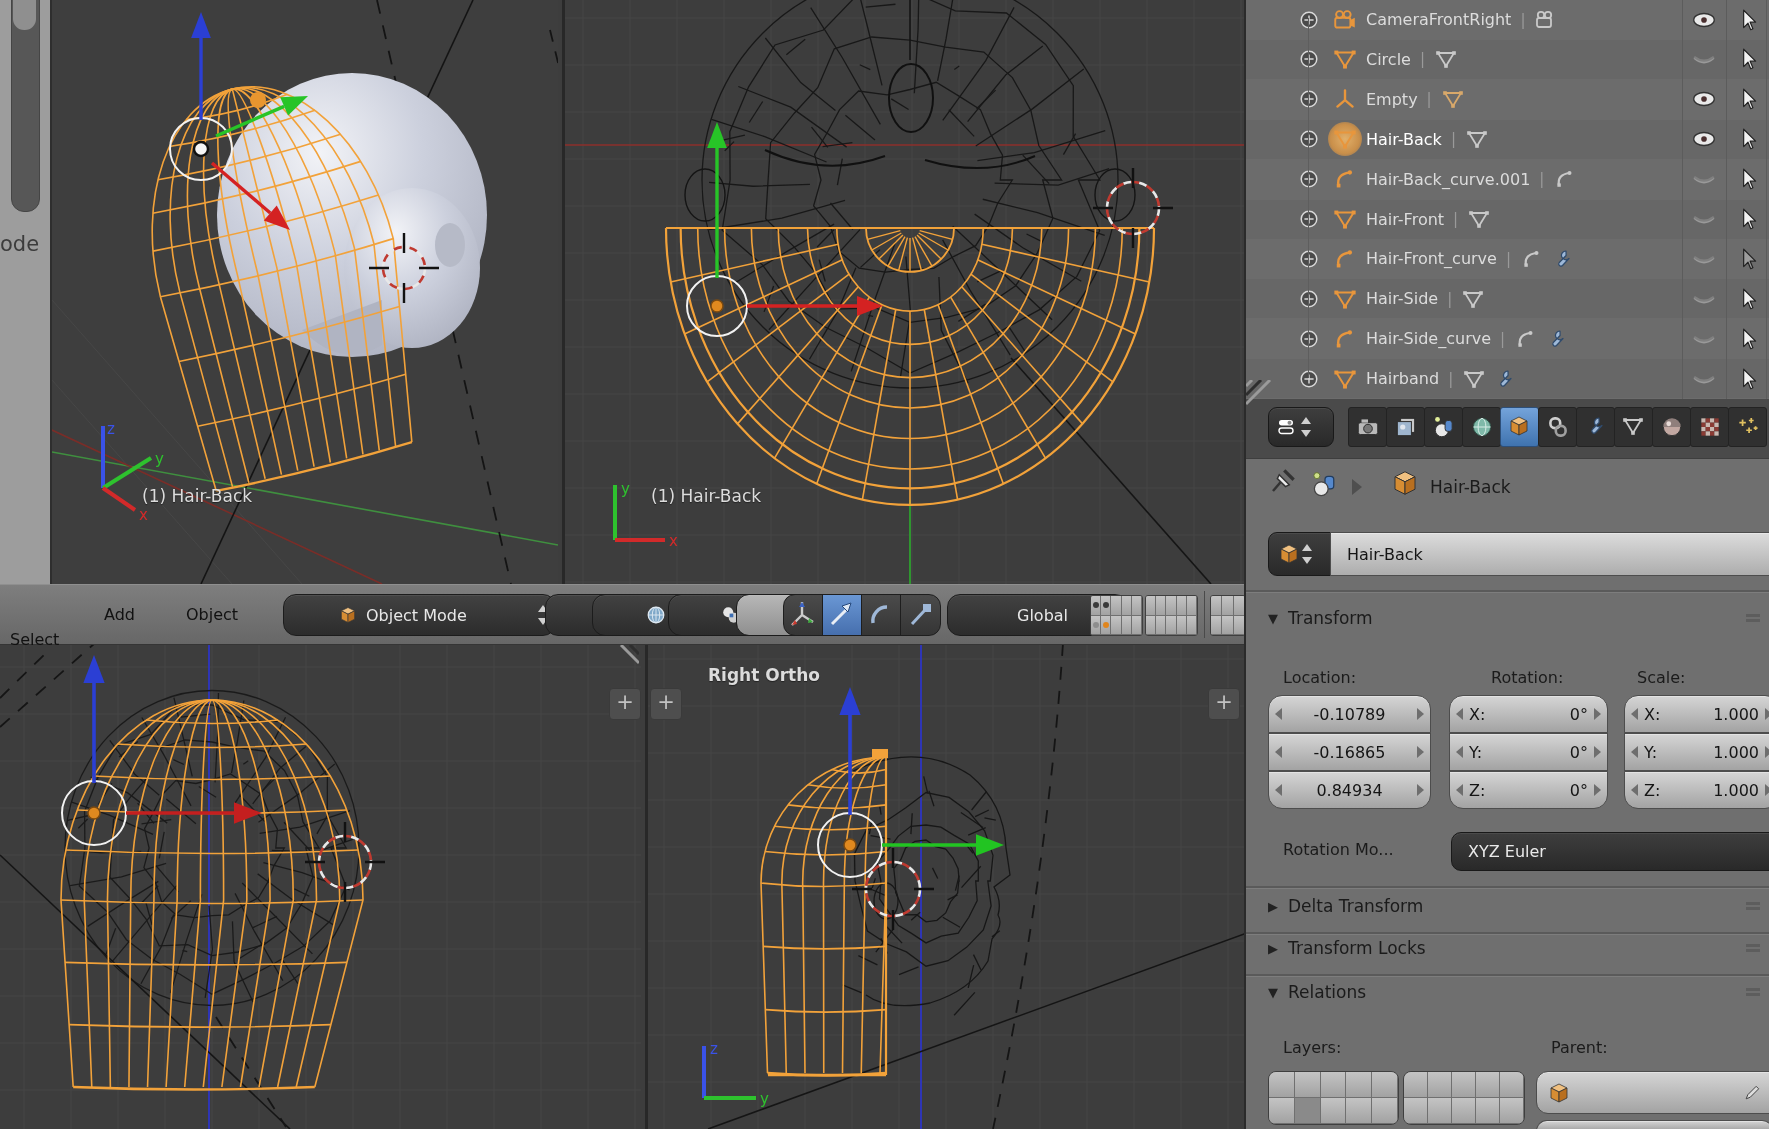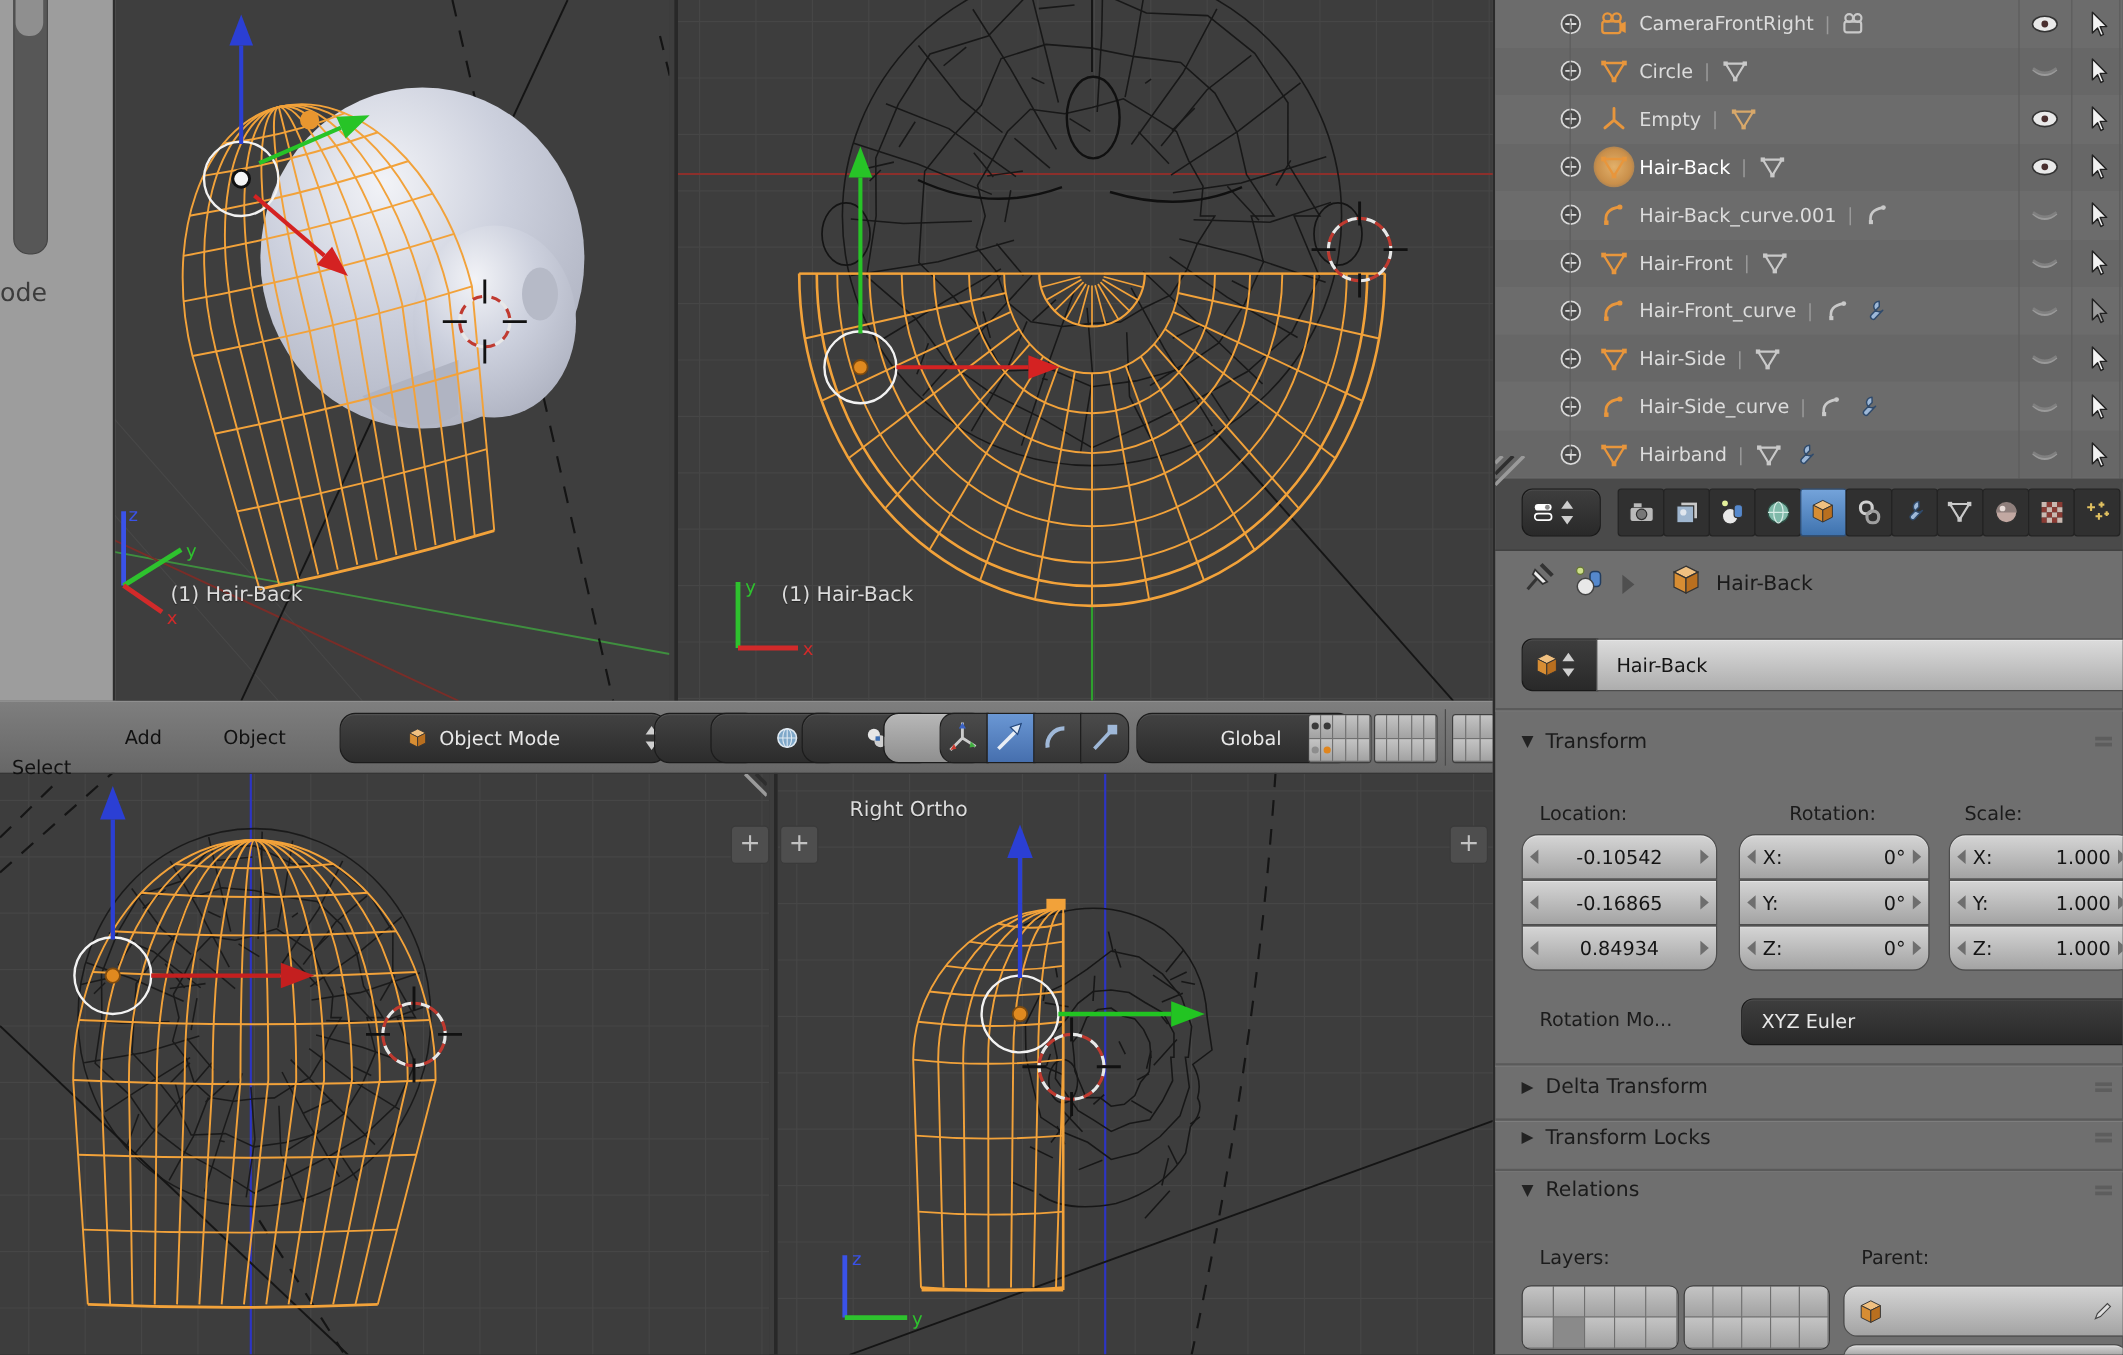--- a/index.html
+++ b/index.html
@@ -7,21 +7,21 @@
         font-family:"DejaVu Sans","Liberation Sans",sans-serif;background:#3d3d3d;
         -webkit-user-select:none;user-select:none;}
   .abs{position:absolute;}
   
   .vp{position:absolute;background:#3d3d3d;overflow:hidden;}
   .vp svg{position:absolute;left:0;top:0;}
   .vp-label{position:absolute;color:#dcdcdc;font-size:17px;white-space:nowrap;text-shadow:0 1px 1px rgba(0,0,0,.45);}
   .plusbtn{position:absolute;width:30px;height:30px;background:#4e4e4e;border:1px solid #3a3a3a;border-radius:4px;
            color:#c2c2c2;font-size:21px;line-height:27px;text-align:center;}
   
-  #strip{left:0;top:0;width:50px;height:584px;background:#9d9d9d;border-right:2px solid #2e2e2e;padding-left:44px;}
+  #strip{left:0;top:0;width:50px;height:584px;background:#9d9d9d;border-right:2px solid #2e2e2e;}
   #strip .bar{position:absolute;left:11px;top:-18px;width:27px;height:228px;background:#575757;border:1px solid #454545;border-radius:13px;}
   #strip .knob{position:absolute;left:13px;top:-18px;width:23px;height:48px;background:#8f8f8f;border-radius:11px;}
   #strip .lbl{position:absolute;left:0px;top:232px;color:#3c3c3c;font-size:21px;}
   
   #hdr{left:0;top:584px;width:1244px;height:59px;background:linear-gradient(#7e7e7e,#676767);
        border-top:1px solid #8f8f8f;border-bottom:1px solid #353535;}
   .menu{position:absolute;top:0;height:59px;line-height:59px;color:#111;font-size:16px;}
   .dd{position:absolute;top:9px;height:40px;background:linear-gradient(#424242,#2c2c2c);border:1px solid #1c1c1c;
       border-radius:13px;color:#e8e8e8;font-size:16px;display:flex;align-items:center;box-shadow:inset 0 1px 0 rgba(255,255,255,.08);padding-left:45px;}
   .dd .updn{margin-left:auto;margin-right:7px;}
@@ -502,21 +502,21 @@
         <path d="M234 202L328 202" stroke="#22c422" stroke-width="3.6"></path>
         <path d="M356 202L328 212.64L328 191.36Z" fill="#22c422"></path>
         <circle cx="245" cy="246" r="27" fill="none" stroke="#e8e8e8" stroke-width="2.6" stroke-dasharray="8 8"></circle>
         <circle cx="245" cy="246" r="27" fill="none" stroke="#c03a30" stroke-width="2.6" stroke-dasharray="8 8" stroke-dashoffset="8"></circle>
         <path d="M204 246H224M266 246H286M245 205V225M245 267V287" stroke="#111" stroke-width="2.4"></path>
         <path d="M56 455L56 403" stroke="#3a52e8" stroke-width="4"></path>
         <text x="62" y="411" fill="#3a52e8" font-size="15" font-family="DejaVu Sans">z</text>
         <path d="M56 455L108 455" stroke="#2ec22e" stroke-width="4"></path>
         <text x="112" y="461" fill="#2ec22e" font-size="15" font-family="DejaVu Sans">y</text>
       </svg>
-      <div class="vp-label" style="left: 60px; top: 22px;">Right Ortho</div>
+      <div class="vp-label" style="left: 60px; top: 22px; font-weight: bold;">Right Ortho</div>
     </div>
 
   <div id="strip" class="abs">
     <div class="bar"></div>
     <div class="knob"></div>
     <div class="lbl">ode</div>
   </div>
 
   <div id="hdr" class="abs">
     <div class="menu" style="left:10px;margin-top:25px;">Select</div>
@@ -1170,21 +1170,21 @@
 
     <div class="phead" style="left:22px;top:608px;"><span class="tri">▼</span><span>Transform</span></div>
     <div class="dots3" style="left:500px;top:614px;"></div>
 
     <div class="lblk" style="left:37px;top:668px;">Location:</div>
     <div class="lblk" style="left:213px;top:668px;margin-left:32px;">Rotation:</div>
     <div class="lblk" style="left:391px;top:668px;">Scale:</div>
     <div id="xformFields">
         <div class="field" style="left: 22px; top: 695px; width: 161px; height: 36px; border-radius: 14px 14px 0px 0px;">
           <span class="la"></span>
-          <span class="vc">-0.10542</span>
+          <span class="vc">-0.10789</span>
           <span class="ra"></span>
         </div>
         <div class="field" style="left: 22px; top: 733px; width: 161px; height: 36px; border-radius: 0px;">
           <span class="la"></span>
           <span class="vc">-0.16865</span>
           <span class="ra"></span>
         </div>
         <div class="field" style="left: 22px; top: 771px; width: 161px; height: 36px; border-radius: 0px 0px 14px 14px;">
           <span class="la"></span>
           <span class="vc">0.84934</span>

